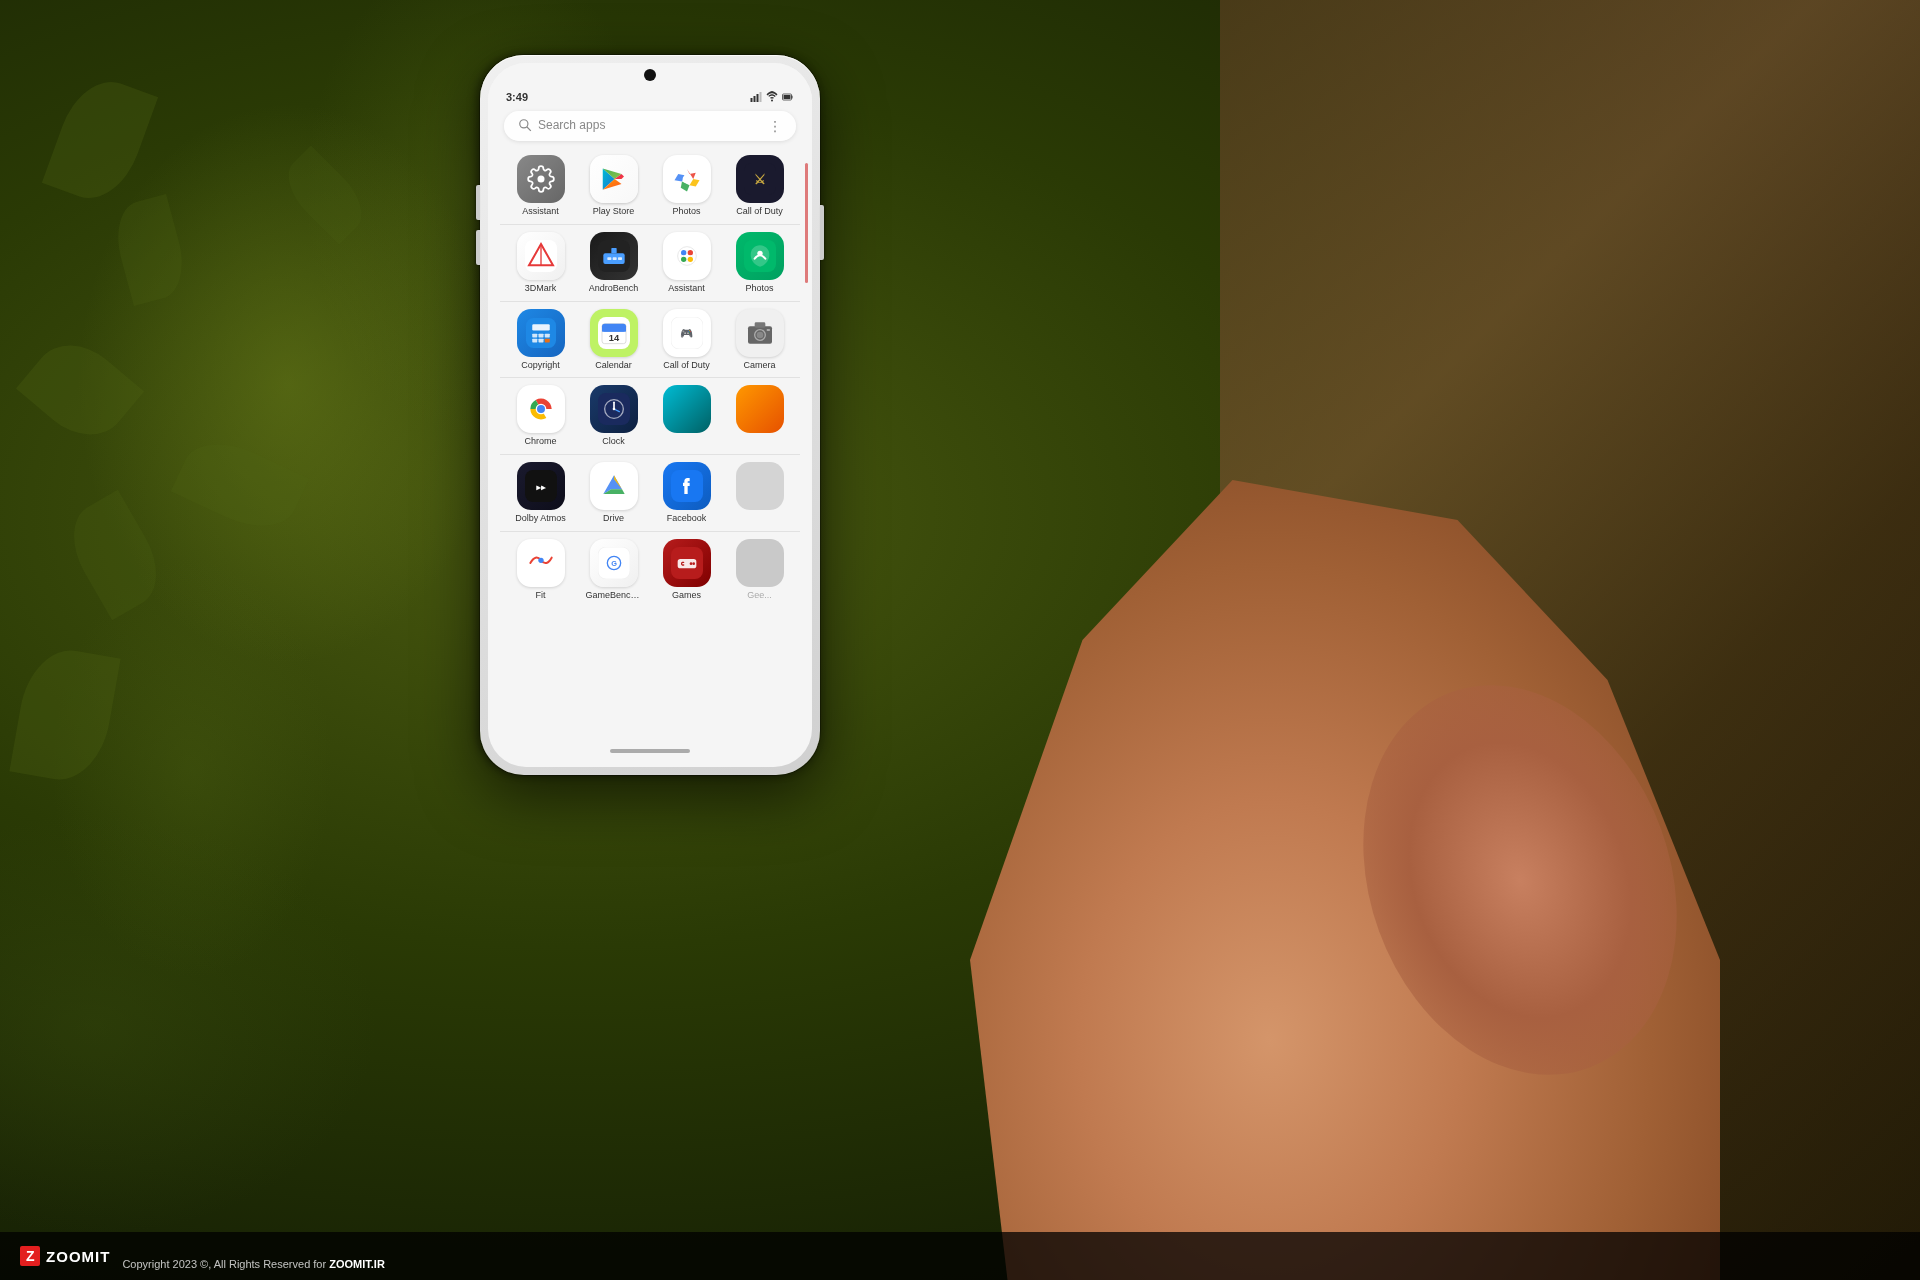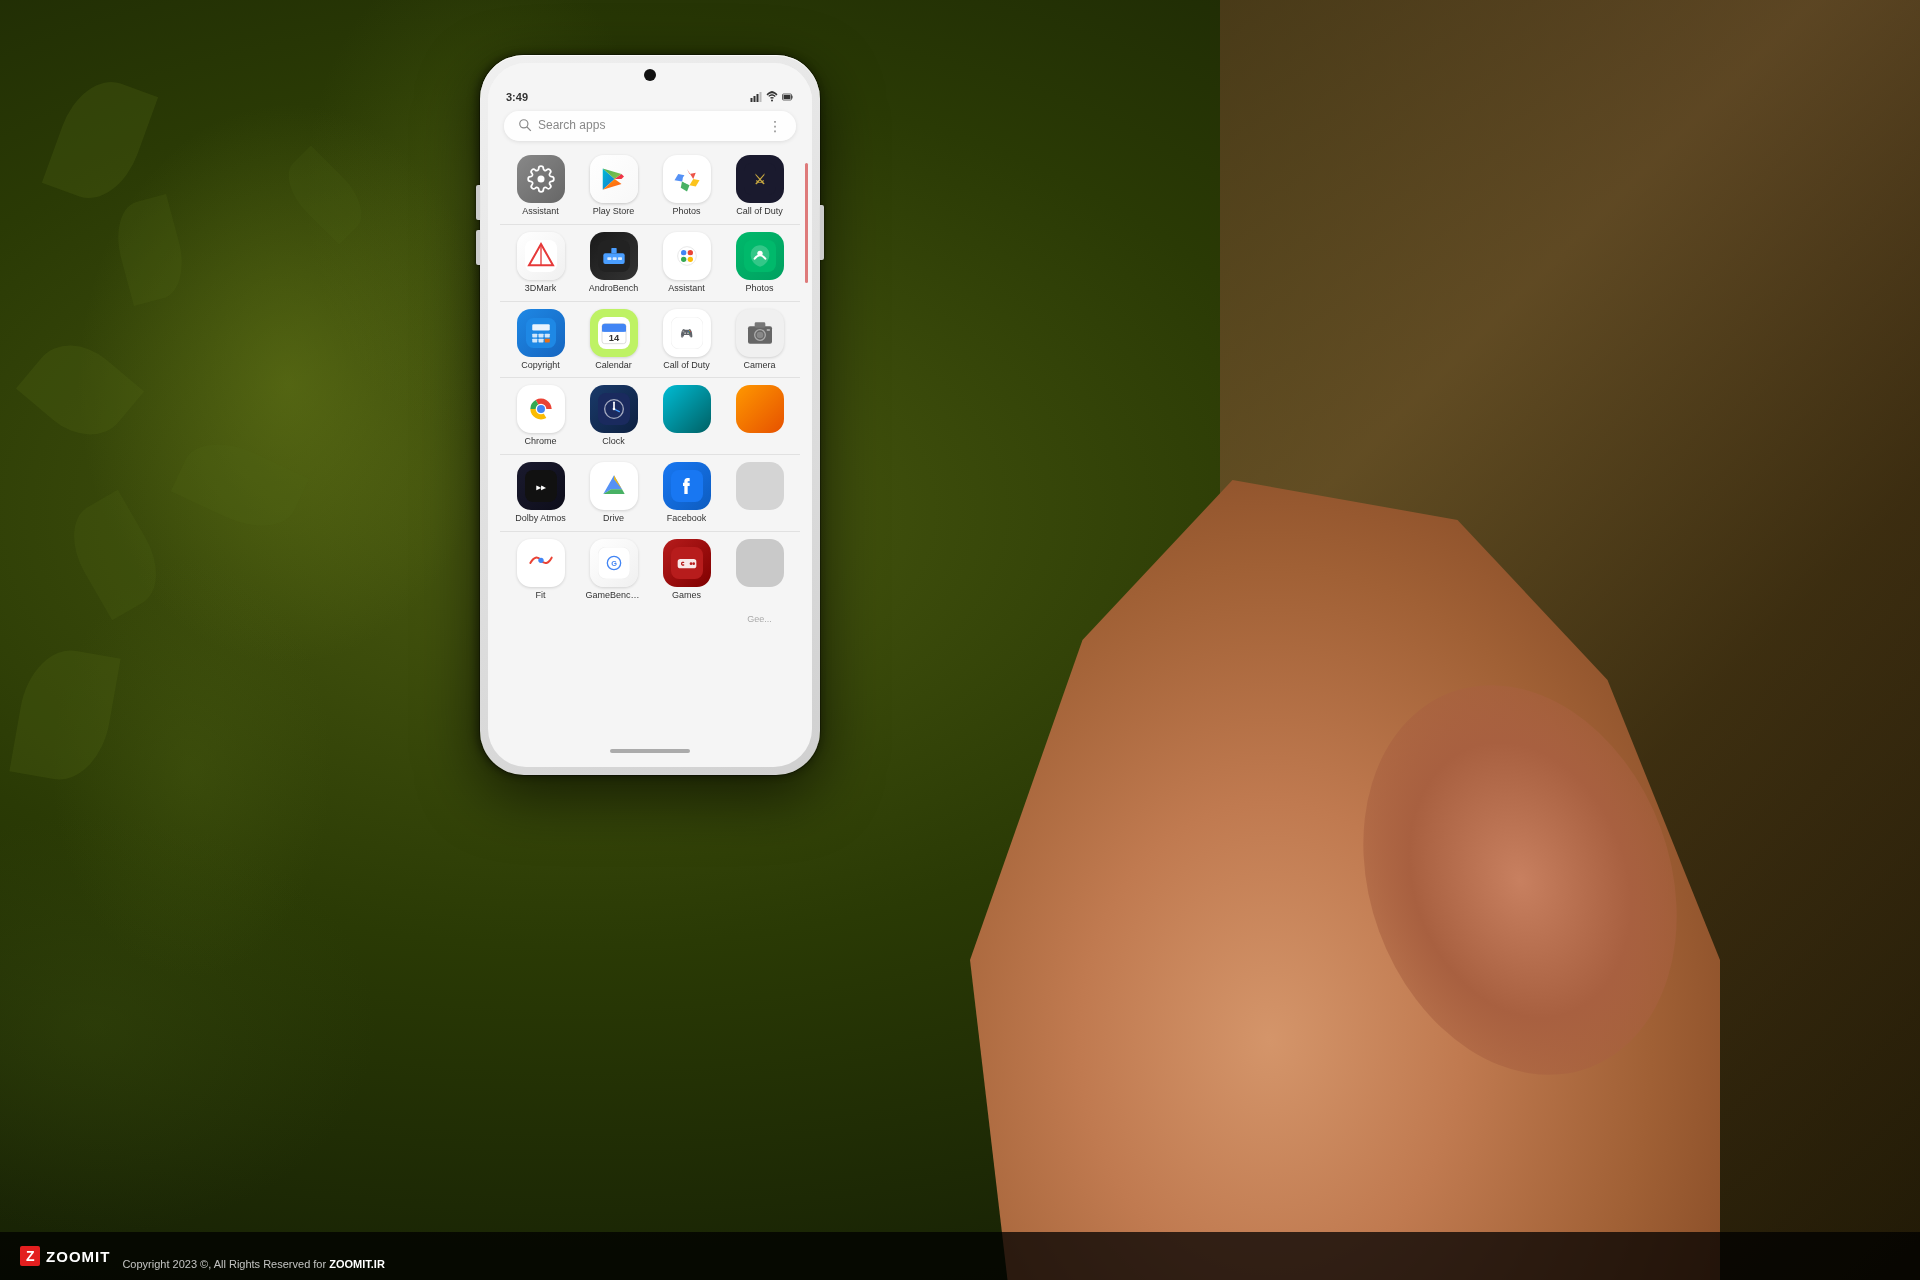--- a/index.html
+++ b/index.html
@@ -636,21 +636,21 @@
                 <rect x="16" y="22" width="4" height="2" rx="1" fill="#b71c1c"></rect>
                 <rect x="16" y="26" width="4" height="2" rx="1" fill="#b71c1c"></rect>
                 <rect x="14" y="24" width="4" height="2" rx="1" fill="#b71c1c" transform="rotate(90 16 25)"></rect>
                 <circle cx="30" cy="25" r="2" fill="#b71c1c"></circle>
                 <circle cx="34" cy="25" r="2" fill="#b71c1c"></circle>
               </svg>
             </div>
             <span class="app-label">Games</span>
           </div>
 
-          <div class="app-item" style="opacity:0.4;gap:24px;">
+          <div class="app-item" style="opacity:0.4;">
             <div class="app-icon" style="background:#888;"></div>
             <span class="app-label">Gee...</span>
           </div>
         </div>
 
       </div>
 
       <div class="home-bar"></div>
     </div>
   </div>

